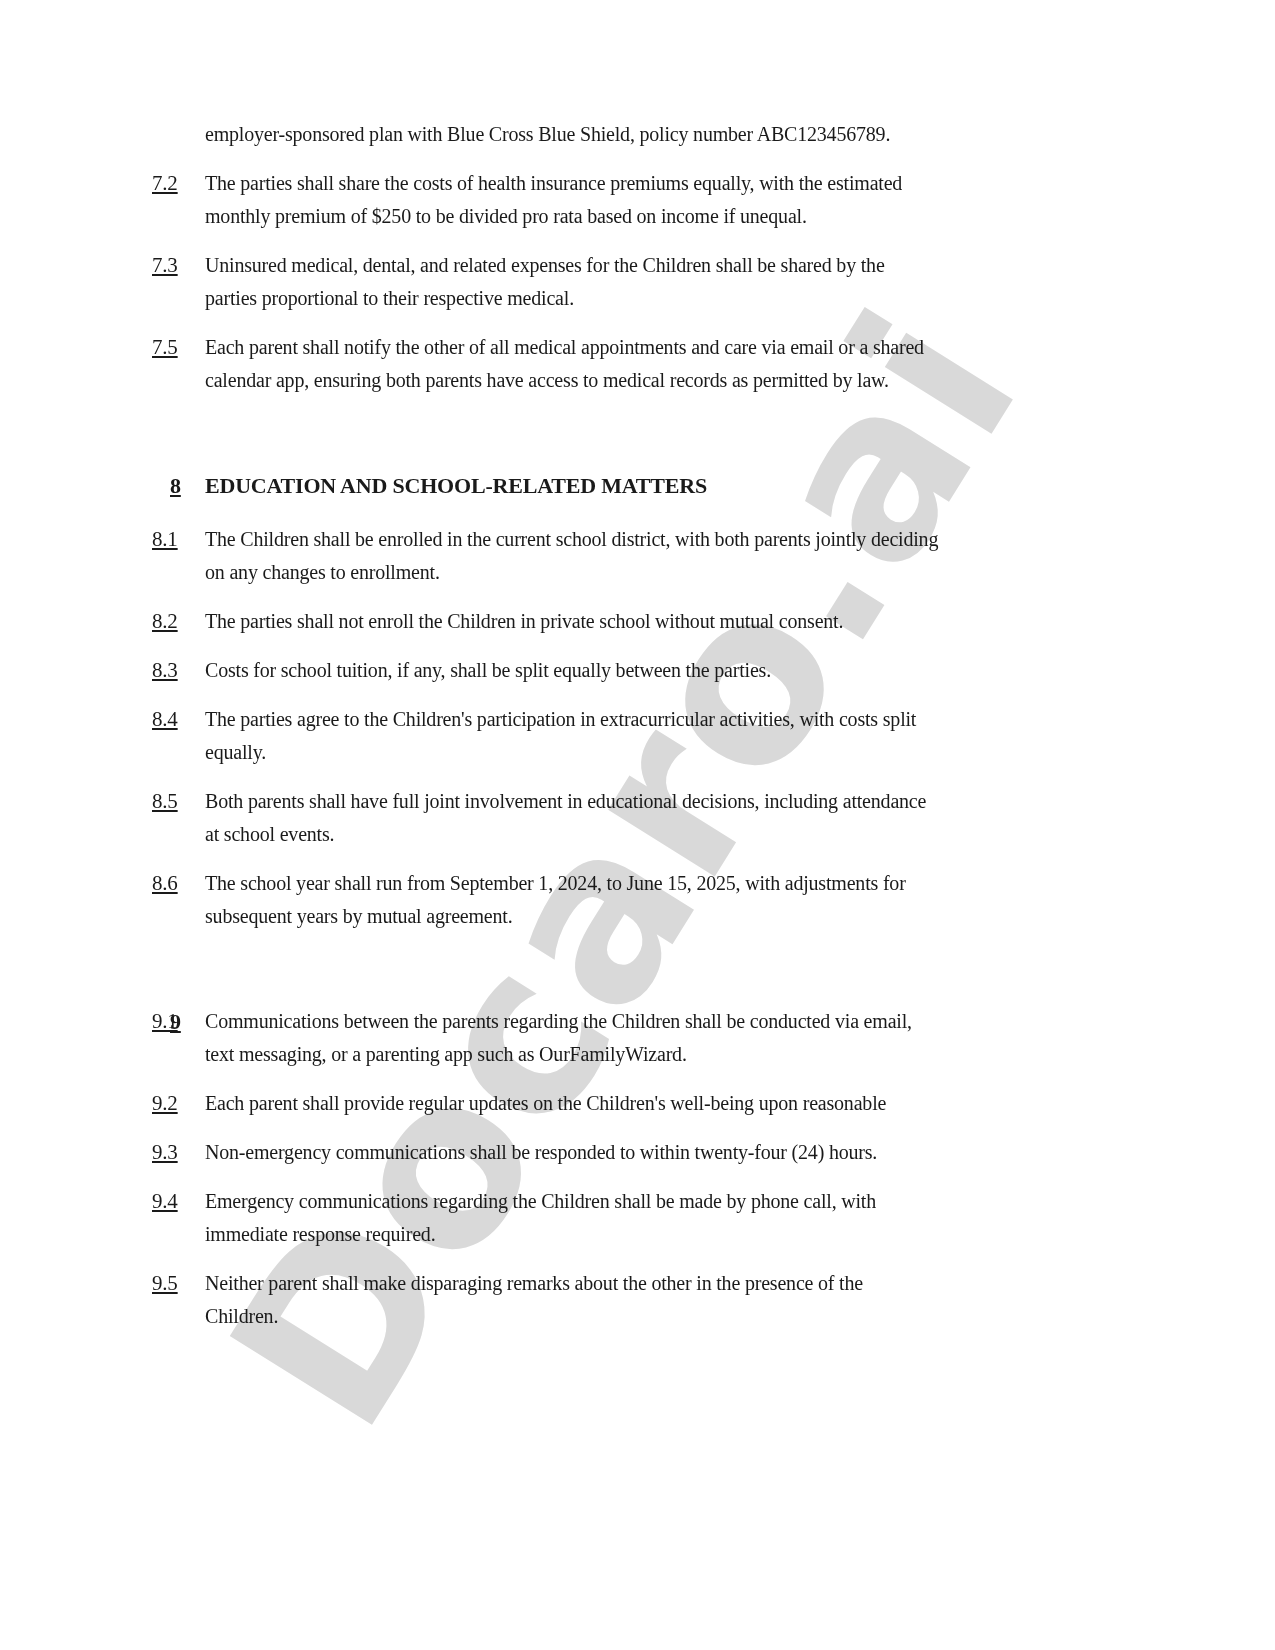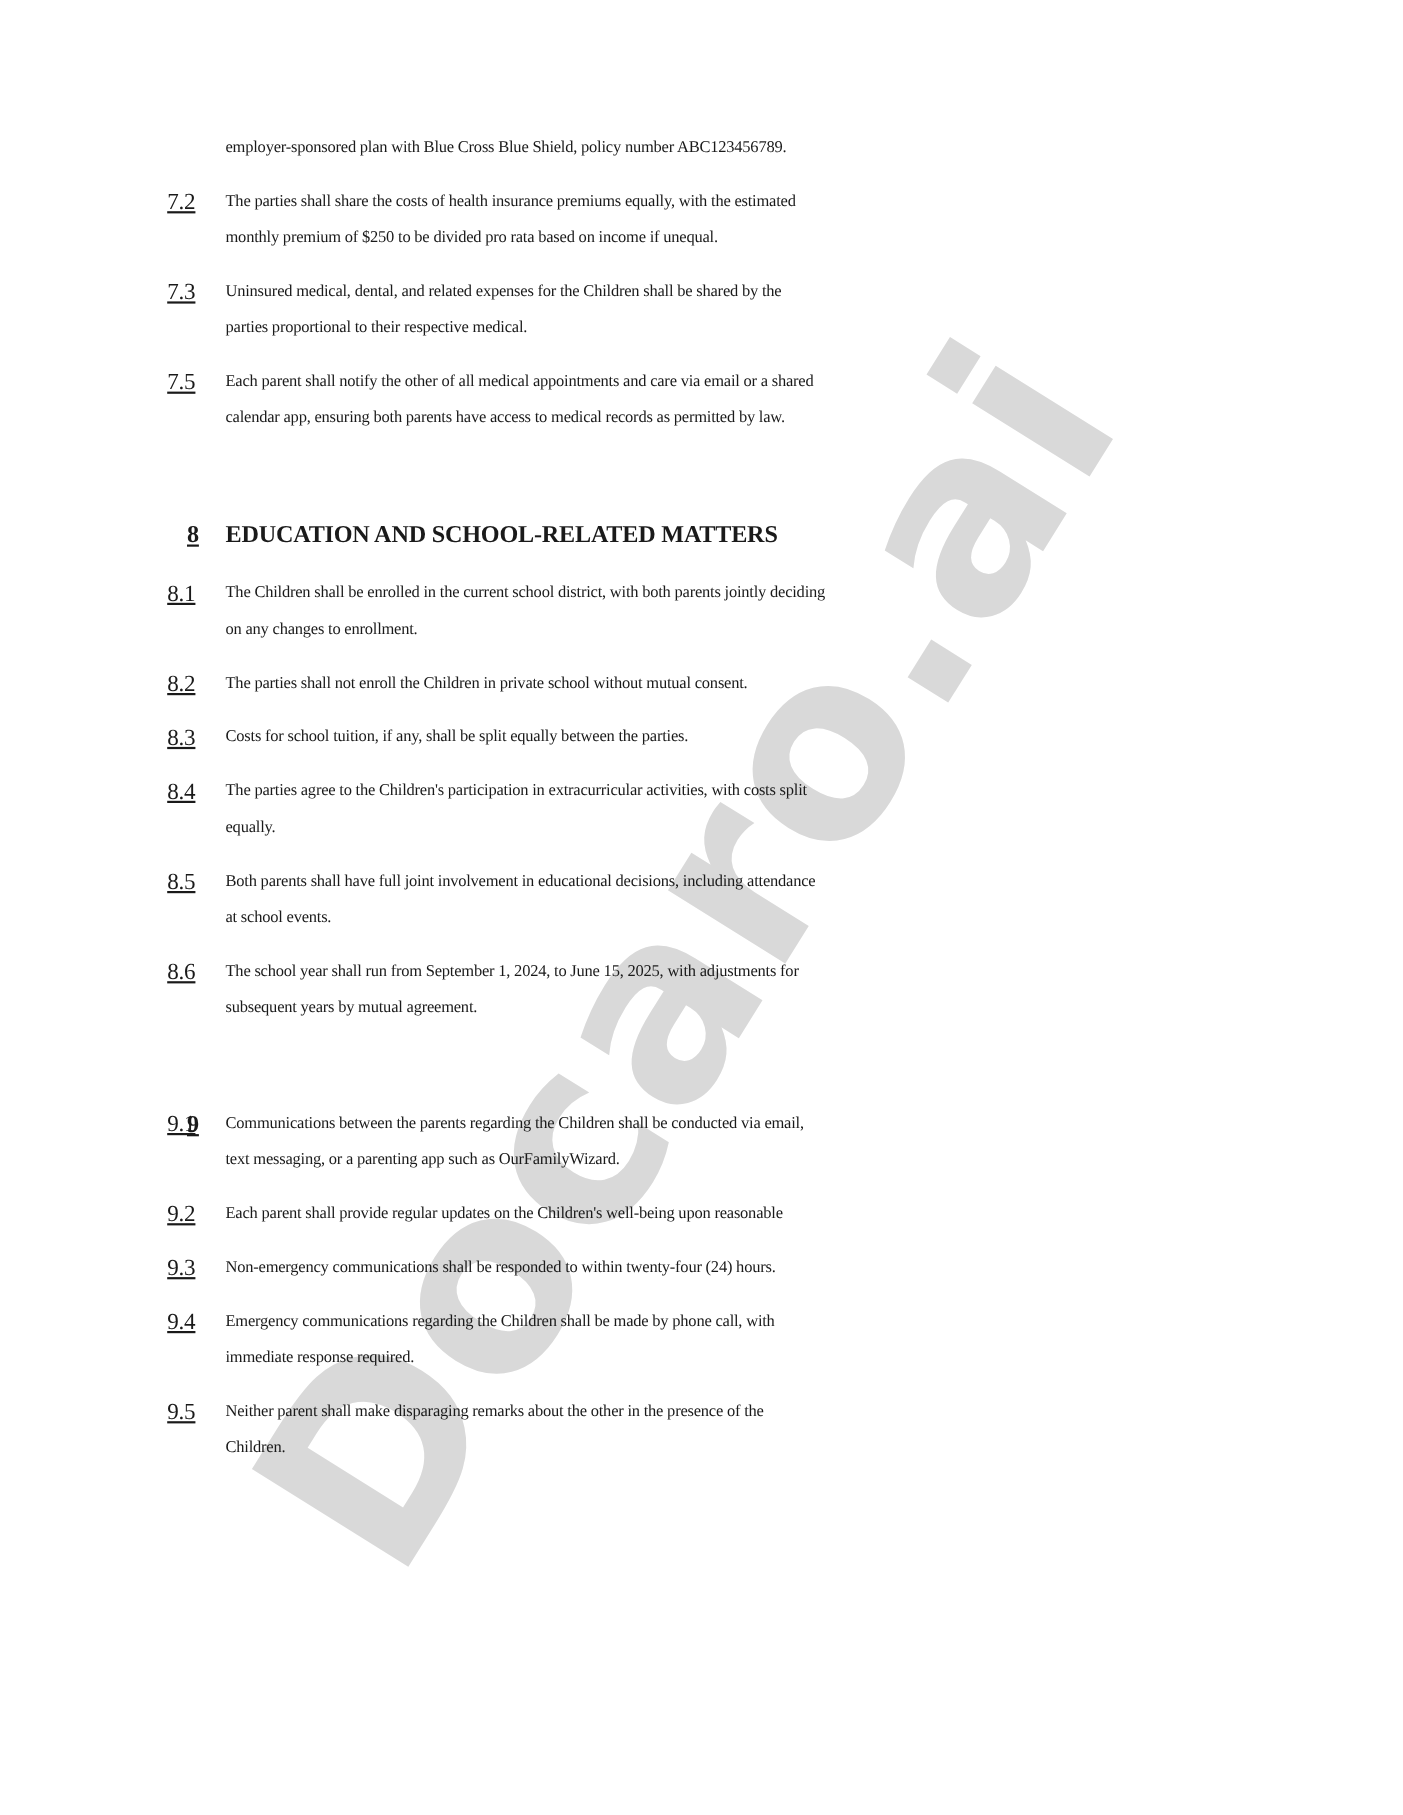--- a/index.html
+++ b/index.html
@@ -42,21 +42,21 @@
   .clause-num{
     position:absolute;
     left:152px;
     top:0;
     font-size:21px;
     line-height:33px;
     letter-spacing:-0.2px;
     text-decoration:underline;
   }
   .t-line{
-    font-size:15px;
+    font-size:20px;
     line-height:33px;
     letter-spacing:-0.2px;
   }
   .section{
     margin-top:72px;
     margin-bottom:21px;
   }
   .section .clause-num{
     left:170px;
     font-weight:700;

